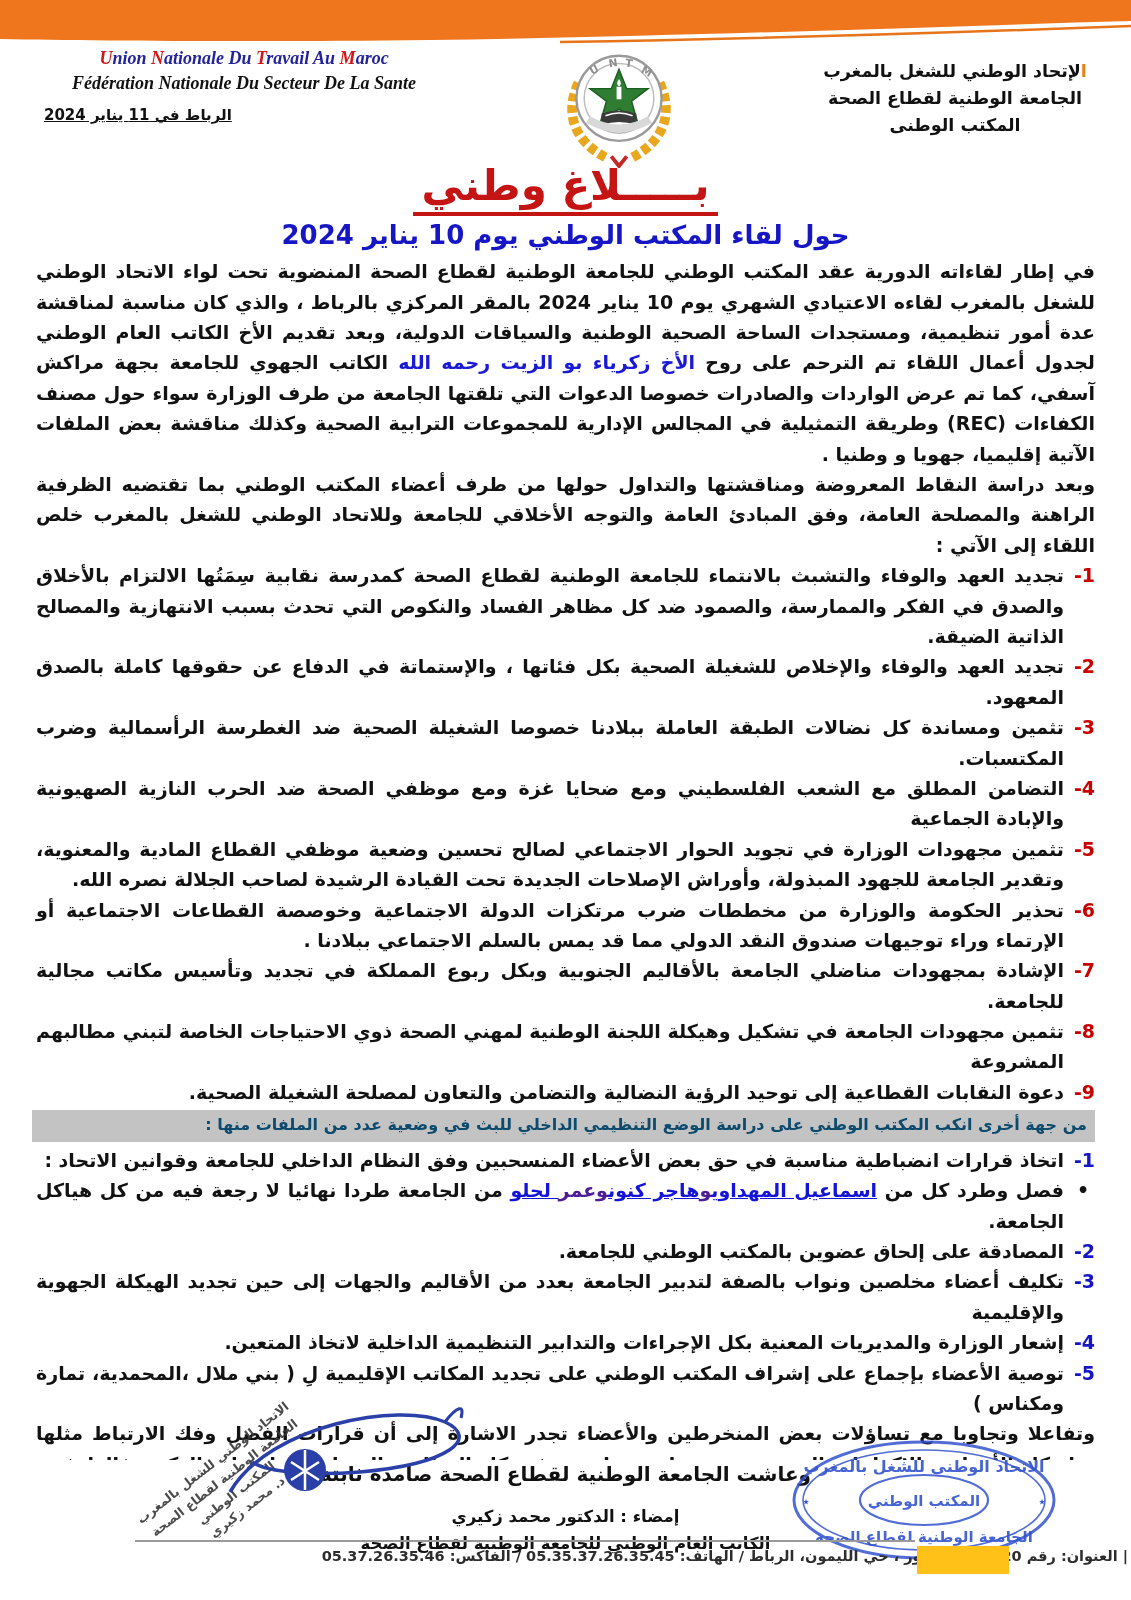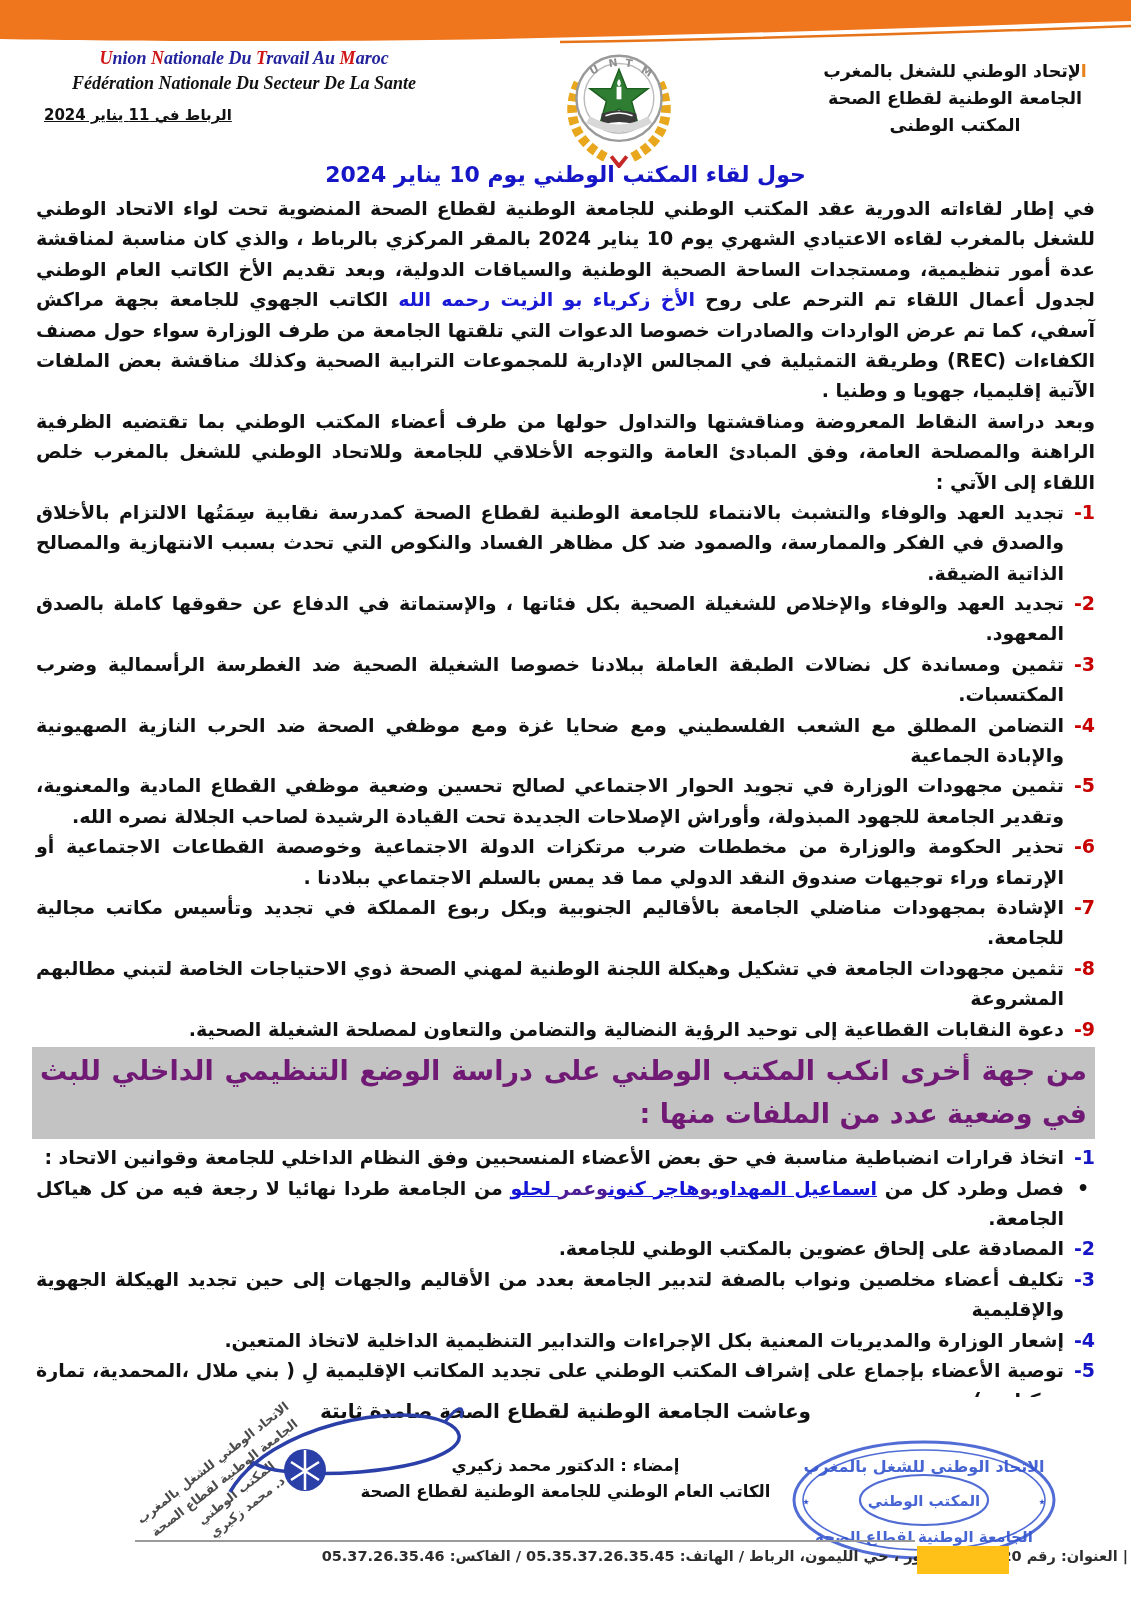--- a/index.html
+++ b/index.html
@@ -26,42 +26,42 @@
     font-size:15px;font-weight:bold;text-decoration:underline;color:#111;}
   .hdr-logo{width:150px;flex:0 0 auto;margin-top:2px;}
   .hdr-right{width:300px;direction:rtl;text-align:center;font-weight:bold;
     font-size:17.5px;line-height:1.55;margin-top:12px;color:#111;}
   .ar-init{color:#e8821e;}
   
   .title-wrap{text-align:center;margin-top:4px;line-height:1.15;}
   .main-title{display:inline-block;direction:rtl;color:#c41414;font-weight:bold;
     font-size:42px;border-bottom:4px solid #c41414;padding:0 8px 2px;}
   .subtitle{direction:rtl;text-align:center;color:#1616c6;font-weight:bold;
-    font-size:22px;margin-top:4px;}
+    font-size:26px;margin-top:4px;}
   
   .body-text{
     direction:rtl;text-align:justify;padding:6px 36px 0;height:1204px;overflow:hidden;
     font-size:19px;font-weight:bold;line-height:1.6;color:#121212;
   }
   .body-text p{margin:0;}
   .lead-bold{font-weight:bold;margin-top:44px;}
   .blue-inline{color:#1a1ad6;}
   .li{display:flex;gap:7px;align-items:flex-start;}
   .num-red{color:#c80000;flex:0 0 auto;min-width:24px;}
   .num-blue{color:#1616c6;flex:0 0 auto;min-width:24px;}
   .bullet-dot{flex:0 0 auto;min-width:24px;text-align:center;}
-  .gray-band{background:#c3c3c3;color:#701a75;padding:2px 8px 4px;margin:3px 0 3px -4px;
-    font-size:27px;}
+  .gray-band{background:#c3c3c3;color:#0c4a6e;padding:2px 8px 4px;margin:3px 0 3px -4px;
+    font-size:16px;}
   .name-link{color:#1414d8;text-decoration:underline;}
   .conn-red{color:#4c1d95;}
   .bold-black{font-weight:bold;}
   
   .closing{direction:rtl;text-align:center;font-size:20px;font-weight:bold;margin-top:2px;}
   .sig-block{direction:rtl;text-align:center;font-size:16.5px;font-weight:bold;
-    line-height:1.6;margin-top:30px;}
+    line-height:1.6;margin-top:18px;}
   .stamp-left{
     position:absolute;left:118px;top:1448px;width:225px;
     transform:rotate(-38deg);color:#3c3c3c;font-weight:bold;font-size:12.5px;
     line-height:1.5;text-align:center;direction:rtl;opacity:.92;
   }
   .scribble{position:absolute;left:205px;top:1392px;}
   .stamp-right{position:absolute;left:788px;top:1436px;}
   
   .footer-rule{position:absolute;left:135px;top:1540px;width:780px;border-top:2px solid #9a9a9a;}
   .footer-line{
@@ -113,20 +113,23 @@
       </svg>
     </div>
 
     <div class="hdr-right">
       <div><span class="ar-init">ا</span><span>لإتحاد الوطني للشغل بالمغرب</span></div>
       <div>الجامعة الوطنية لقطاع الصحة</div>
       <div>المكتب الوطنى</div>
     </div>
   </div>
 
+  <div class="title-wrap">
+    <div class="main-title">بـــــلاغ وطني</div>
+  </div>
   <div class="subtitle">حول لقاء المكتب الوطني يوم 10 يناير 2024</div>
 
   <div class="body-text">
     <p><span class="lead-bold">في إطار</span><span> لقاءاته الدورية عقد المكتب الوطني للجامعة الوطنية لقطاع الصحة المنضوية تحت لواء الاتحاد الوطني للشغل بالمغرب لقاءه الاعتيادي الشهري يوم 10 يناير 2024 بالمقر المركزي بالرباط ، والذي كان مناسبة لمناقشة عدة أمور تنظيمية، ومستجدات الساحة الصحية  الوطنية والسياقات الدولية، وبعد تقديم الأخ الكاتب العام الوطني لجدول أعمال اللقاء تم الترحم على روح  </span><span class="blue-inline lead-bold">الأخ  زكرياء بو الزيت رحمه الله</span><span> الكاتب الجهوي للجامعة بجهة مراكش آسفي، كما تم عرض الواردات والصادرات خصوصا الدعوات التي تلقتها الجامعة من طرف الوزارة سواء حول مصنف الكفاءات (REC) وطريقة التمثيلية في المجالس الإدارية للمجموعات الترابية الصحية وكذلك مناقشة بعض الملفات الآتية إقليميا، جهويا و وطنيا .</span></p>
     <p>وبعد دراسة النقاط المعروضة ومناقشتها  والتداول حولها  من طرف أعضاء المكتب الوطني بما تقتضيه الظرفية الراهنة والمصلحة العامة، وفق المبادئ العامة والتوجه الأخلاقي للجامعة وللاتحاد الوطني للشغل بالمغرب خلص اللقاء إلى الآتي :</p>
 
     <div class="li">
         <span class="num-red">1-</span>
         <span>تجديد العهد والوفاء والتشبث بالانتماء للجامعة الوطنية لقطاع الصحة كمدرسة نقابية سِمَتُها الالتزام بالأخلاق والصدق في الفكر والممارسة، والصمود ضد كل مظاهر الفساد والنكوص التي تحدث بسبب الانتهازية والمصالح الذاتية الضيقة.</span>
       </div>

